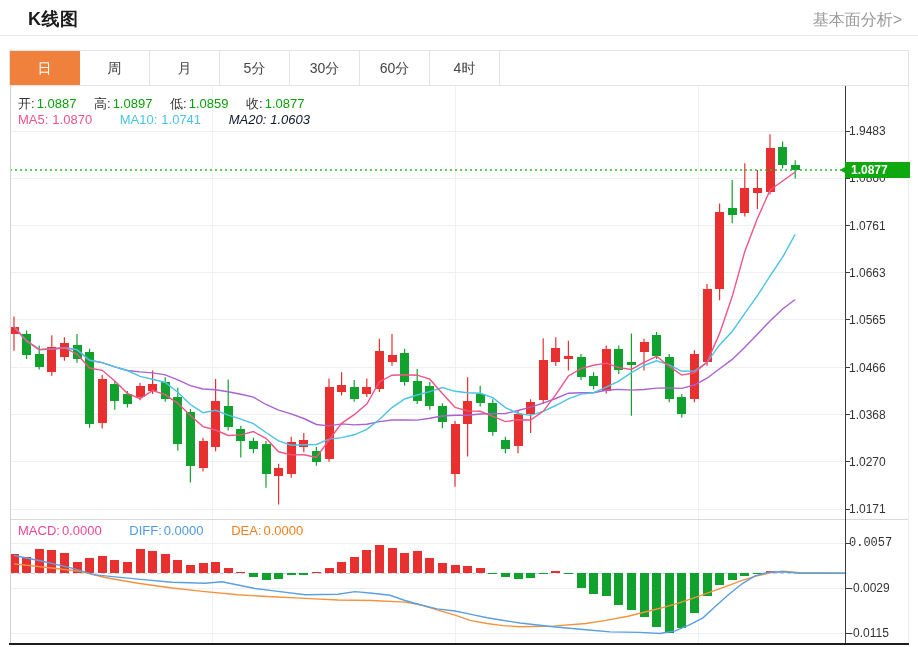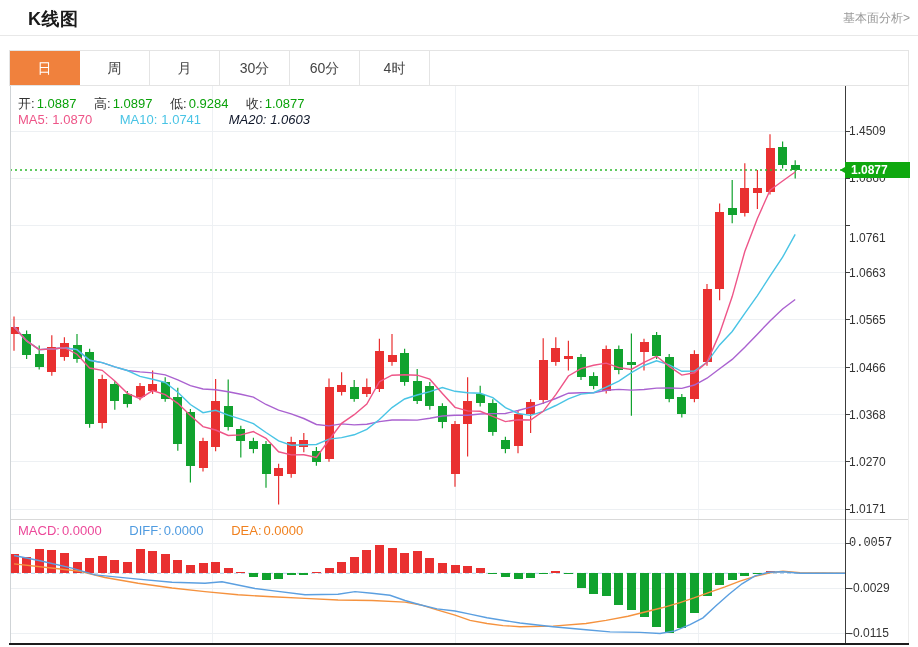--- a/index.html
+++ b/index.html
@@ -3,21 +3,21 @@
 <meta charset="utf-8">
 <title>K线图</title>
 <style>
   * { margin:0; padding:0; box-sizing:border-box; }
   html,body { background:#fff; }
   .page {
     position:relative; width:918px; height:647px; background:#fff; overflow:hidden;
     font-family:"Liberation Sans","DejaVu Sans",sans-serif;
   }
   .page-title { position:absolute; left:28px; top:7px; font-size:18px; font-weight:bold; color:#1a1a1a; letter-spacing:.5px; }
-  .analysis-link { position:absolute; right:8px; top:10px; font-size:12px; color:#999; text-decoration:none; cursor:pointer; }
+  .analysis-link { position:absolute; right:16px; top:10px; font-size:16px; color:#999; text-decoration:none; cursor:pointer; }
   .title-divider { position:absolute; left:0; top:35px; width:918px; height:1px; background:#e8e8e8; }
 
   .tabs { position:absolute; left:9px; top:50px; width:900px; height:36px; display:flex;
           border:1px solid #e4e4e4; background:#fff; }
   .tab { width:70px; height:34px; line-height:34px; text-align:center; font-size:14px; color:#444;
          border-right:1px solid #e4e4e4; cursor:pointer; background:#fff; }
   .tab.active { background:#f0813d; color:#fff; border-right-color:#f0813d; }
 
   .chart-area { position:absolute; left:0; top:0; width:918px; height:647px; }
   #chart-svg { position:absolute; left:0; top:0; }
@@ -47,20 +47,21 @@
 <div class="page">
 
   <div class="page-title">K线图</div>
   <a class="analysis-link">基本面分析&gt;</a>
   <div class="title-divider"></div>
 
   <div class="tabs">
     <div class="tab active">日</div>
     <div class="tab">周</div>
     <div class="tab">月</div>
+    <div class="tab">5分</div>
     <div class="tab">30分</div>
     <div class="tab">60分</div>
     <div class="tab">4时</div>
   </div>
 
   <div class="chart-area">
     <svg id="chart-svg" width="918" height="647" viewBox="0 0 918 647">
         <line x1="212.5" y1="86" x2="212.5" y2="643" stroke="#eef1f4" shape-rendering="crispEdges"></line>
         <line x1="455" y1="86" x2="455" y2="643" stroke="#eef1f4" shape-rendering="crispEdges"></line>
         <line x1="698" y1="86" x2="698" y2="643" stroke="#eef1f4" shape-rendering="crispEdges"></line>
@@ -286,40 +287,40 @@
         <line x1="845.5" y1="509.38960000000105" x2="850" y2="509.38960000000105" stroke="#3c3c3c" shape-rendering="crispEdges"></line>
         <line x1="845.5" y1="543.4741799999999" x2="850" y2="543.4741799999999" stroke="#3c3c3c" shape-rendering="crispEdges"></line>
         <line x1="845.5" y1="588.4745399999999" x2="850" y2="588.4745399999999" stroke="#3c3c3c" shape-rendering="crispEdges"></line>
         <line x1="845.5" y1="633.4748999999999" x2="850" y2="633.4748999999999" stroke="#3c3c3c" shape-rendering="crispEdges"></line>
         <line x1="9" y1="644" x2="909" y2="644" stroke="#1c1c1c" stroke-width="2.5" shape-rendering="crispEdges"></line>
       </svg>
 
     <div class="info-row ohlc-row">
       <span class="pair"><span>开:</span><span class="val">1.0887</span></span>
       <span class="pair"><span>高:</span><span class="val">1.0897</span></span>
-      <span class="pair"><span>低:</span><span class="val">0.9284</span></span>
+      <span class="pair"><span>低:</span><span class="val">1.0859</span></span>
       <span class="pair"><span>收:</span><span class="val">1.0877</span></span>
     </div>
 
     <div class="info-row ma-row">
       <span class="pair ma5"><span>MA5:</span><span class="val">1.0870</span></span>
       <span class="pair ma10"><span>MA10:</span><span class="val">1.0741</span></span>
       <span class="pair ma20"><span>MA20:</span><span class="val">1.0603</span></span>
     </div>
 
     <div class="info-row macd-row">
       <span class="pair macd-red"><span>MACD:</span><span class="val">0.0000</span></span>
       <span class="pair diff-blue"><span>DIFF:</span><span class="val">0.0000</span></span>
       <span class="pair dea-orange"><span>DEA:</span><span class="val">0.0000</span></span>
     </div>
 
     <div id="price-labels">
-        <span class="axis-label" style="top: 124px;">1.4509</span>
+        <span class="axis-label" style="top: 124px;">1.9483</span>
         <span class="axis-label" style="top: 171.118px;">1.0860</span>
-        <span class="axis-label" style="top: 218.718px; margin-top: 12px;">1.0761</span>
+        <span class="axis-label" style="top: 218.718px;">1.0761</span>
         <span class="axis-label" style="top: 265.836px;">1.0663</span>
         <span class="axis-label" style="top: 312.954px;">1.0565</span>
         <span class="axis-label" style="top: 360.554px;">1.0466</span>
         <span class="axis-label" style="top: 407.672px;">1.0368</span>
         <span class="axis-label" style="top: 454.79px;">1.0270</span>
         <span class="axis-label" style="top: 502.39px;">1.0171</span>
       </div>
     <div id="macd-labels">
         <span class="axis-label" style="top: 536.474px; font-family: Liberation Mono, monospace;">0.0057</span>
         <span class="axis-label" style="top: 581.475px;">-0.0029</span>

